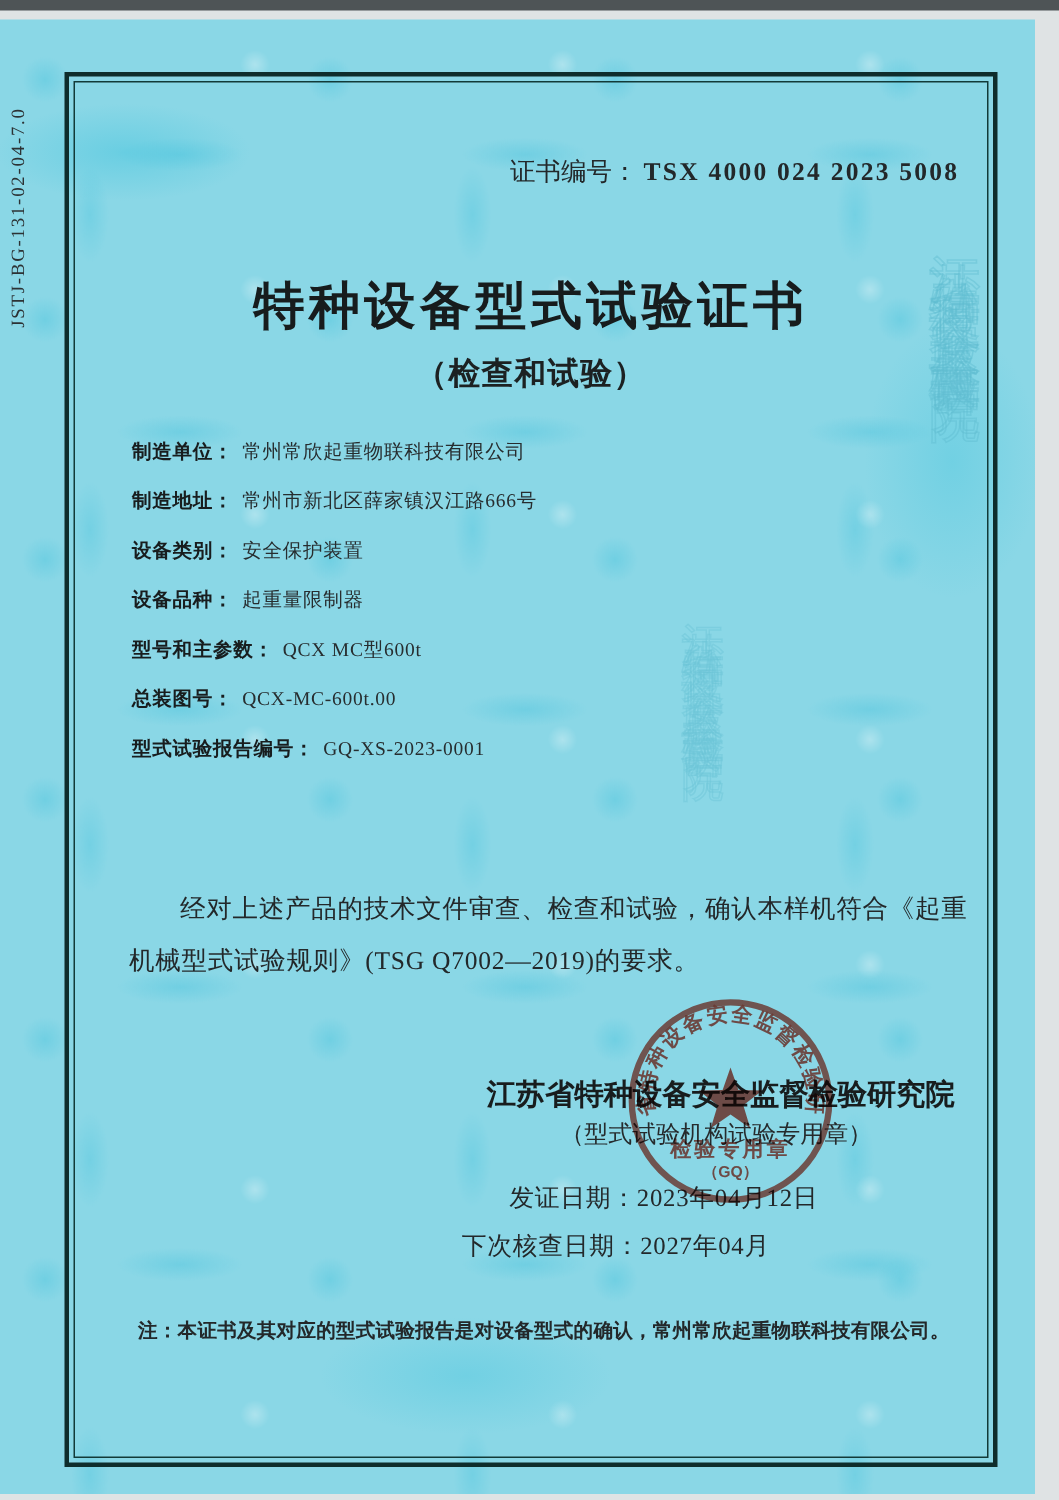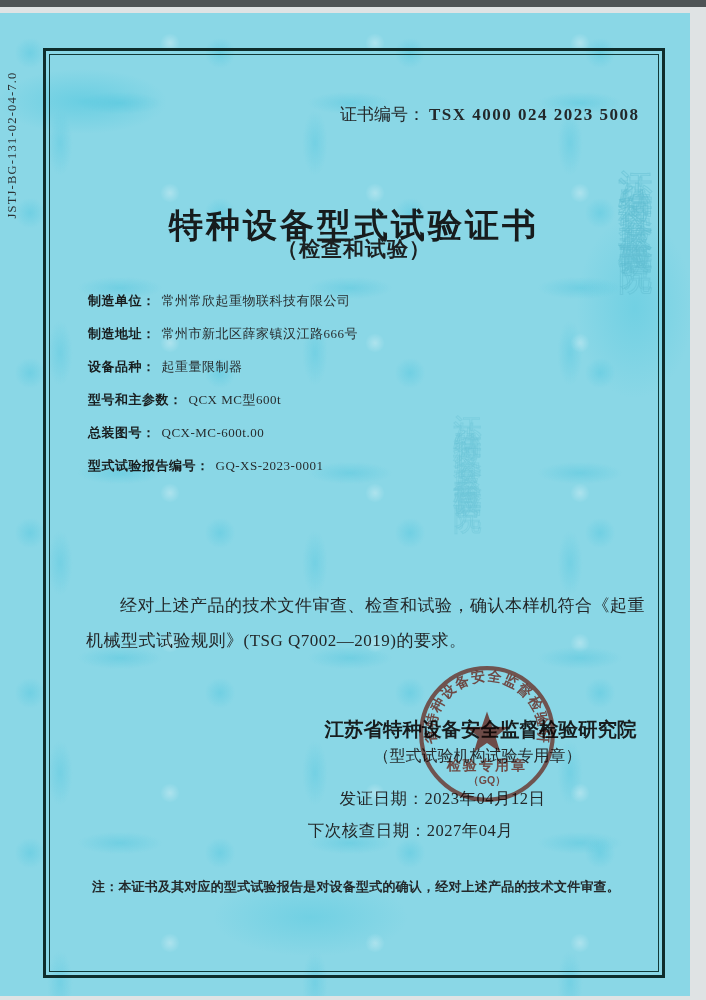--- a/index.html
+++ b/index.html
@@ -33,21 +33,21 @@
   }
   .doc-code{
     position:absolute;left:-77px;top:124px;width:180px;height:16px;
     transform:rotate(-90deg);text-align:center;
     font-size:12.5px;letter-spacing:1.2px;color:#2c3234;white-space:nowrap;
   }
   .cert-no{position:absolute;left:340px;top:90px;font-size:17px;white-space:nowrap;color:#23282a;}
   .cert-no .val{letter-spacing:1.5px;margin-left:4px;font-weight:bold;}
   .title{
     position:absolute;left:43px;top:168px;width:622px;text-align:center;
-    font-size:34px;font-weight:bold;letter-spacing:3px;color:#171c1d;margin-top:22px;
+    font-size:34px;font-weight:bold;letter-spacing:3px;color:#171c1d;
   }
   .subtitle{
     position:absolute;left:43px;top:222px;width:622px;text-align:center;
     font-size:21px;font-weight:bold;letter-spacing:1px;color:#1c2122;
   }
   .fields{position:absolute;left:88px;top:271px;width:560px;}
   .field-row{height:33px;line-height:33px;font-size:13px;white-space:nowrap;}
   .flabel{font-family:"Liberation Sans","DejaVu Sans",sans-serif;font-weight:700;color:#181d1e;letter-spacing:.5px;}
   .fvalue{margin-left:6px;color:#272d2f;letter-spacing:.5px;}
   .statement{
@@ -107,20 +107,23 @@
   <div class="subtitle">（检查和试验）</div>
 
   <div class="fields">
     <div class="field-row">
       <span class="flabel">制造单位：</span><span class="fvalue">常州常欣起重物联科技有限公司</span>
     </div>
     <div class="field-row">
       <span class="flabel">制造地址：</span><span class="fvalue">常州市新北区薛家镇汉江路666号</span>
     </div>
     <div class="field-row">
+      <span class="flabel">设备类别：</span><span class="fvalue">安全保护装置</span>
+    </div>
+    <div class="field-row">
       <span class="flabel">设备品种：</span><span class="fvalue">起重量限制器</span>
     </div>
     <div class="field-row">
       <span class="flabel">型号和主参数：</span><span class="fvalue">QCX MC型600t</span>
     </div>
     <div class="field-row">
       <span class="flabel">总装图号：</span><span class="fvalue">QCX-MC-600t.00</span>
     </div>
     <div class="field-row">
       <span class="flabel">型式试验报告编号：</span><span class="fvalue">GQ-XS-2023-0001</span>
@@ -132,21 +135,21 @@
   <div class="issuer">江苏省特种设备安全监督检验研究院</div>
   <div class="issuer-note">（型式试验机构试验专用章）</div>
 
   <div class="date-line issue-date">
     <span>发证日期：</span><span>2023年04月12日</span>
   </div>
   <div class="date-line review-date">
     <span>下次核查日期：</span><span>2027年04月</span>
   </div>
 
-  <div class="footnote">注：本证书及其对应的型式试验报告是对设备型式的确认，经对上述产品的技术文件审查。</div>
+  <div class="footnote">注：本证书及其对应的型式试验报告是对设备型式的确认，常州常欣起重物联科技有限公司。</div>
 
   <svg class="seal" viewBox="0 0 200 200">
     <defs>
       <path id="sealArc" d="M 30,122 A 74,74 0 1 1 170,122" fill="none"></path>
     </defs>
     <circle cx="100" cy="100" r="94" fill="none" stroke="#c0372a" stroke-width="6" opacity="0.85"></circle>
     <text font-size="20" font-weight="bold" fill="#c0372a" letter-spacing="2" opacity="0.9">
       <textPath href="#sealArc" xlink:href="#sealArc" startOffset="50%" text-anchor="middle">江苏省特种设备安全监督检验研究院</textPath>
     </text>
     <polygon opacity="0.9" points="100,68 107.5,89.6 130.4,89.9 112.2,104 118.8,125.9 100,112.8 81.2,125.9 87.8,104 69.6,89.9 92.5,89.6" fill="#c0372a"></polygon>

